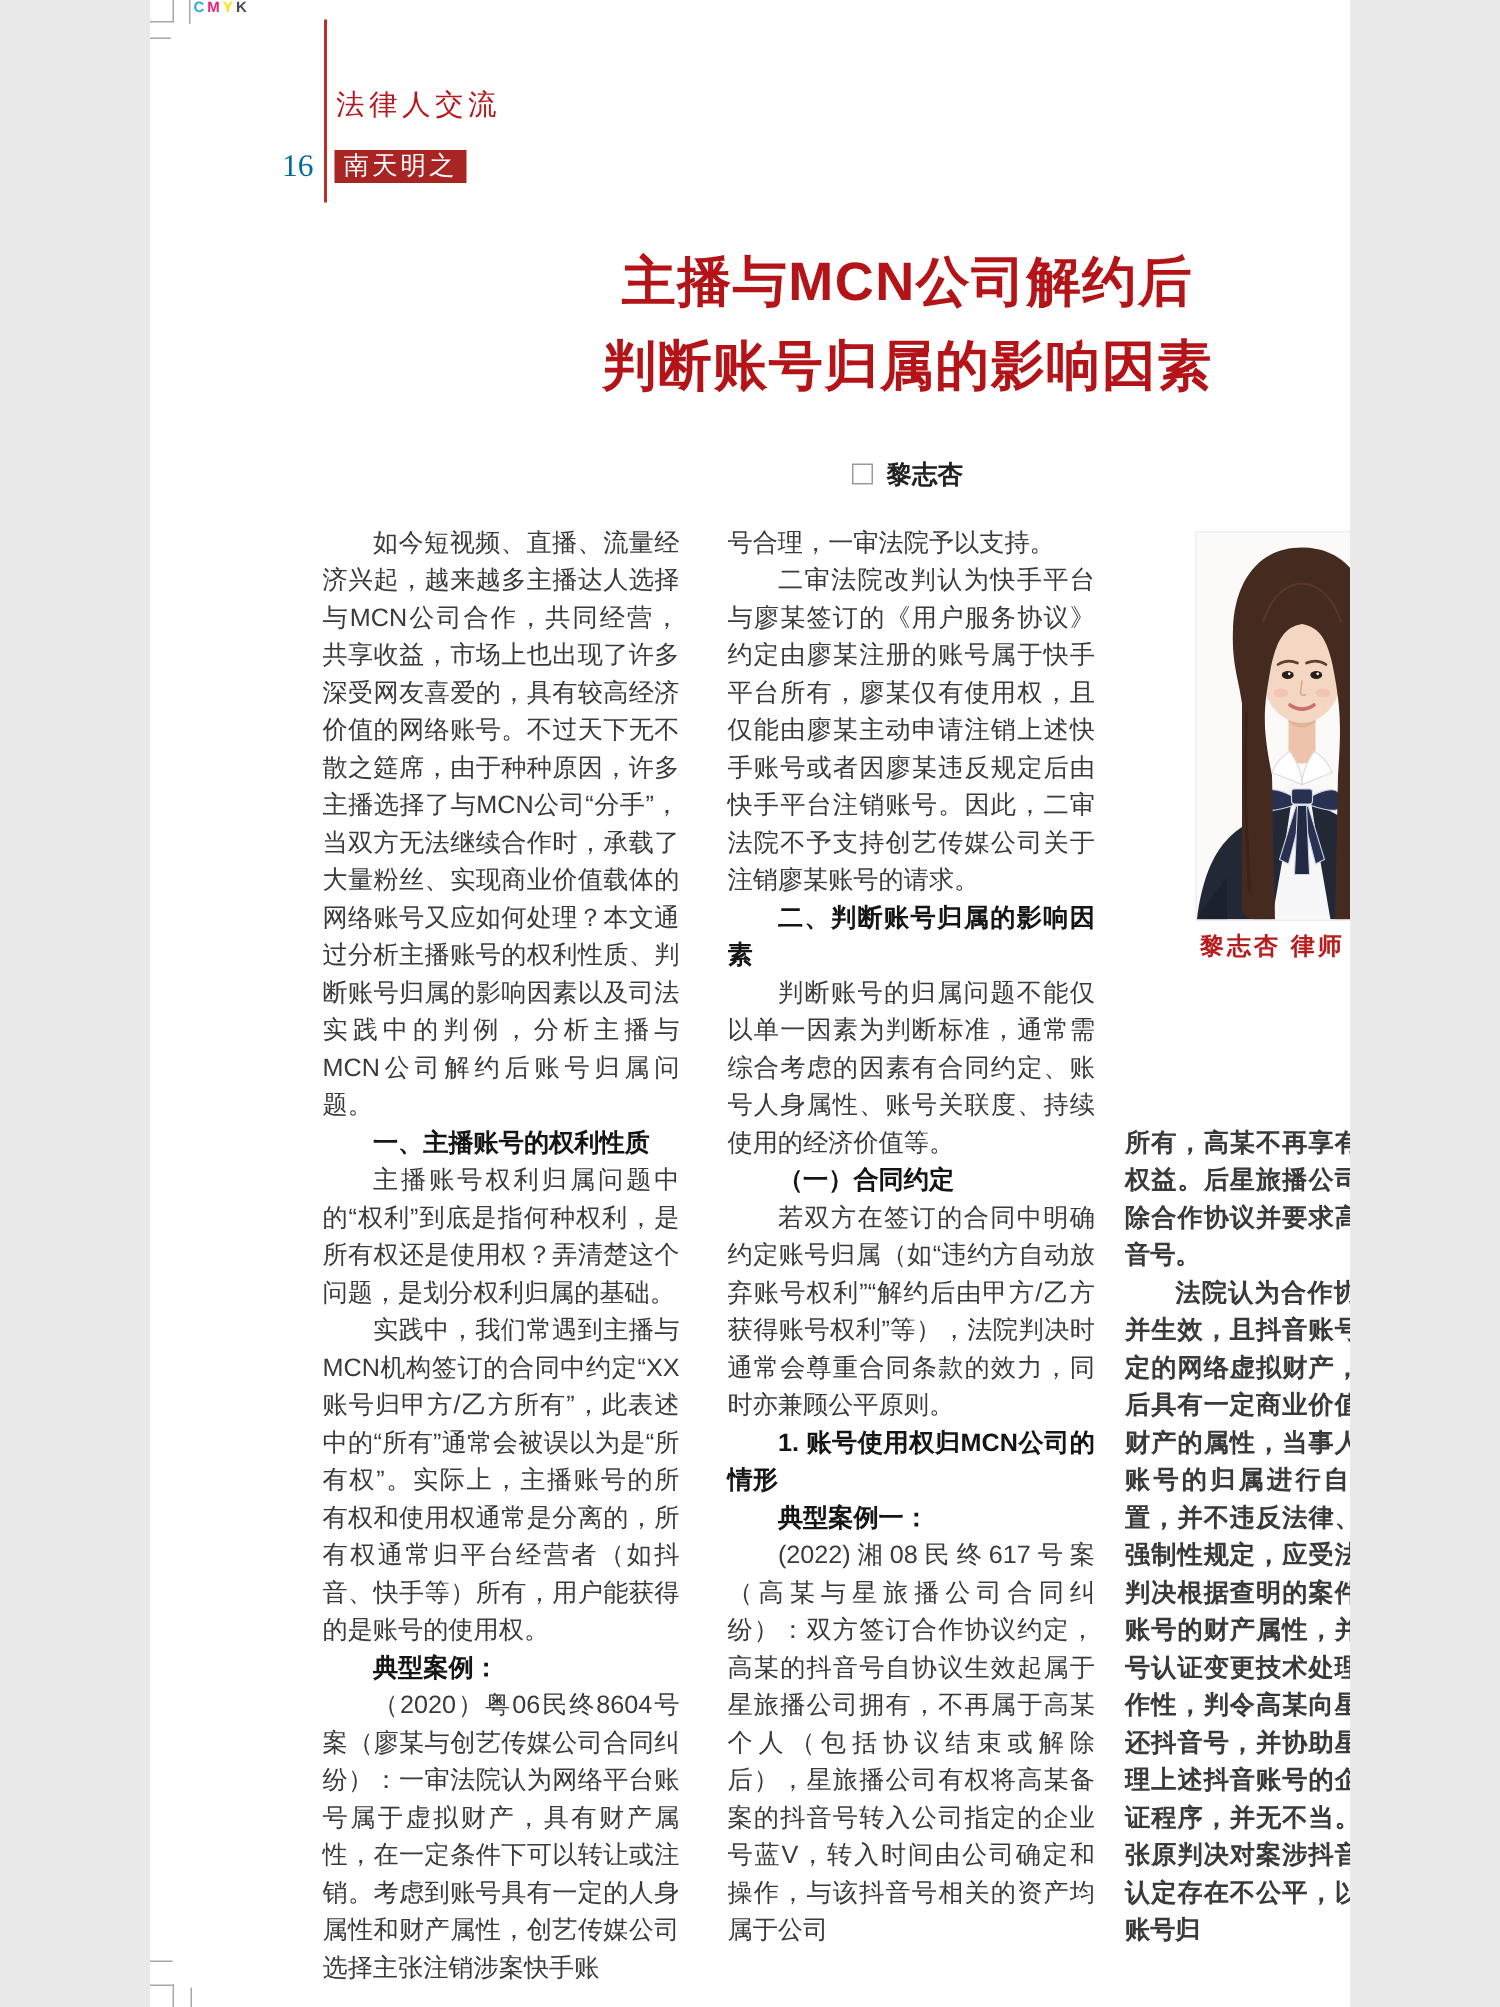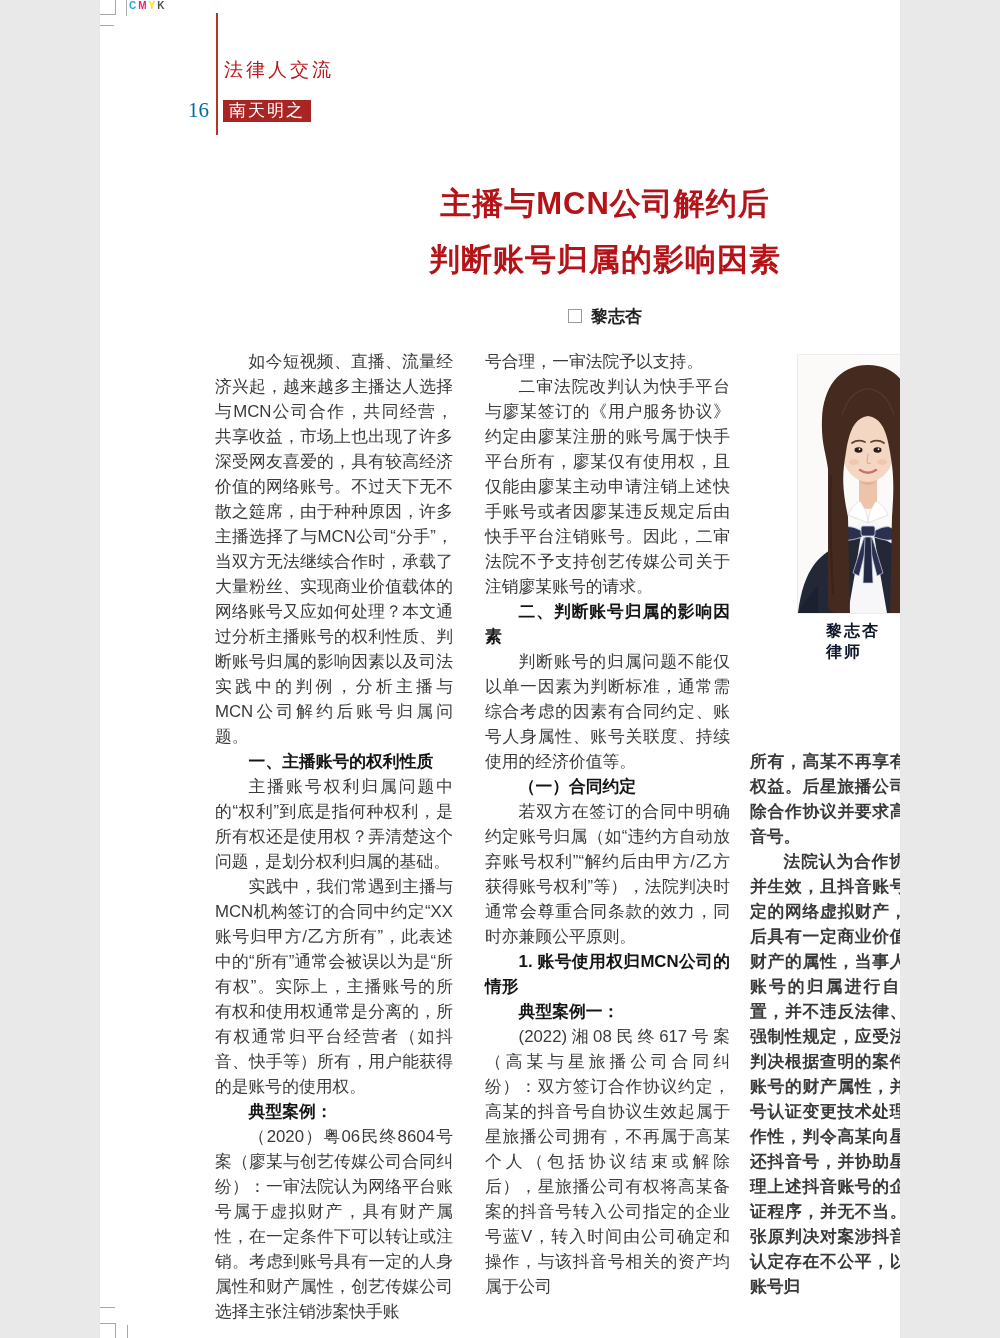--- a/index.html
+++ b/index.html
@@ -26,43 +26,43 @@
   .red-rule { position:absolute; left:116px; top:13px; width:2px; height:122px; background:#b7322c; }
   .section-label { position:absolute; left:124px; top:57px; font-size:19px; font-weight:400;
                    letter-spacing:3px; color:#b5191d; }
   .page-num { position:absolute; left:88px; top:98px; font-size:21px; color:#0369a1;
               font-family:"Liberation Serif", serif; }
   .badge { position:absolute; left:123px; top:100px; width:88px; height:22px; background:#a82523; }
   .badge span { display:block; text-align:center; line-height:22px; color:#ffffff;
                 font-size:17px; letter-spacing:2px; }
 
   
-  .title { position:absolute; left:110px; top:176px; width:790px; text-align:center;
-           color:#b41318; font-size:31px; line-height:56px; font-weight:900; letter-spacing:1px; }
+  .title { position:absolute; left:110px; top:160px; width:790px; text-align:center;
+           color:#b41318; font-size:36px; line-height:56px; font-weight:900; letter-spacing:1px; }
   .author { position:absolute; left:110px; top:305px; width:790px; text-align:center;
             font-size:17px; font-weight:700; color:#222; }
   .author .sq { display:inline-block; width:12px; height:12px; border:1px solid #9a9a9a;
                 margin-right:9px; vertical-align:-1px; background:#fff; }
 
   
   .col { position:absolute; top:349px; font-size:16.8px; line-height:25px; color:#3a3a3a;
          text-align:justify; text-justify:inter-ideograph; }
   .col-1 { left:115px; width:238px; }
   .col-2 { left:385px; width:245px; }
   .col-3 { left:650px; top:749px; width:244px;font-weight:bold; }
   .blk { margin:0; }
   .blk.p, .blk.h { text-indent:2em; }
   .blk.c { text-indent:0; }
   .blk.h { font-weight:700; color:#151515; }
 
   
   .photo { position:absolute; left:698px; top:355px; width:139px; height:258px;
            outline:1px solid #ececec; }
-  .caption { position:absolute; left:726px; top:621px; font-size:16px; font-weight:700;
-             letter-spacing:2px; color:#0f172a; }
+  .caption { position:absolute; left:700px; top:621px; font-size:16px; font-weight:700;
+             letter-spacing:2px; color:#b91c1c; }
 </style>
 </head>
 <body>
 
 <div class="page">
 
   <div>
     <div class="corner tl-corner"></div>
     <div class="mk" style="left:0; top:25px; width:14px; height:1px;"></div>
     <div class="mk" style="left:26px; top:0; width:1px; height:16px;"></div>

